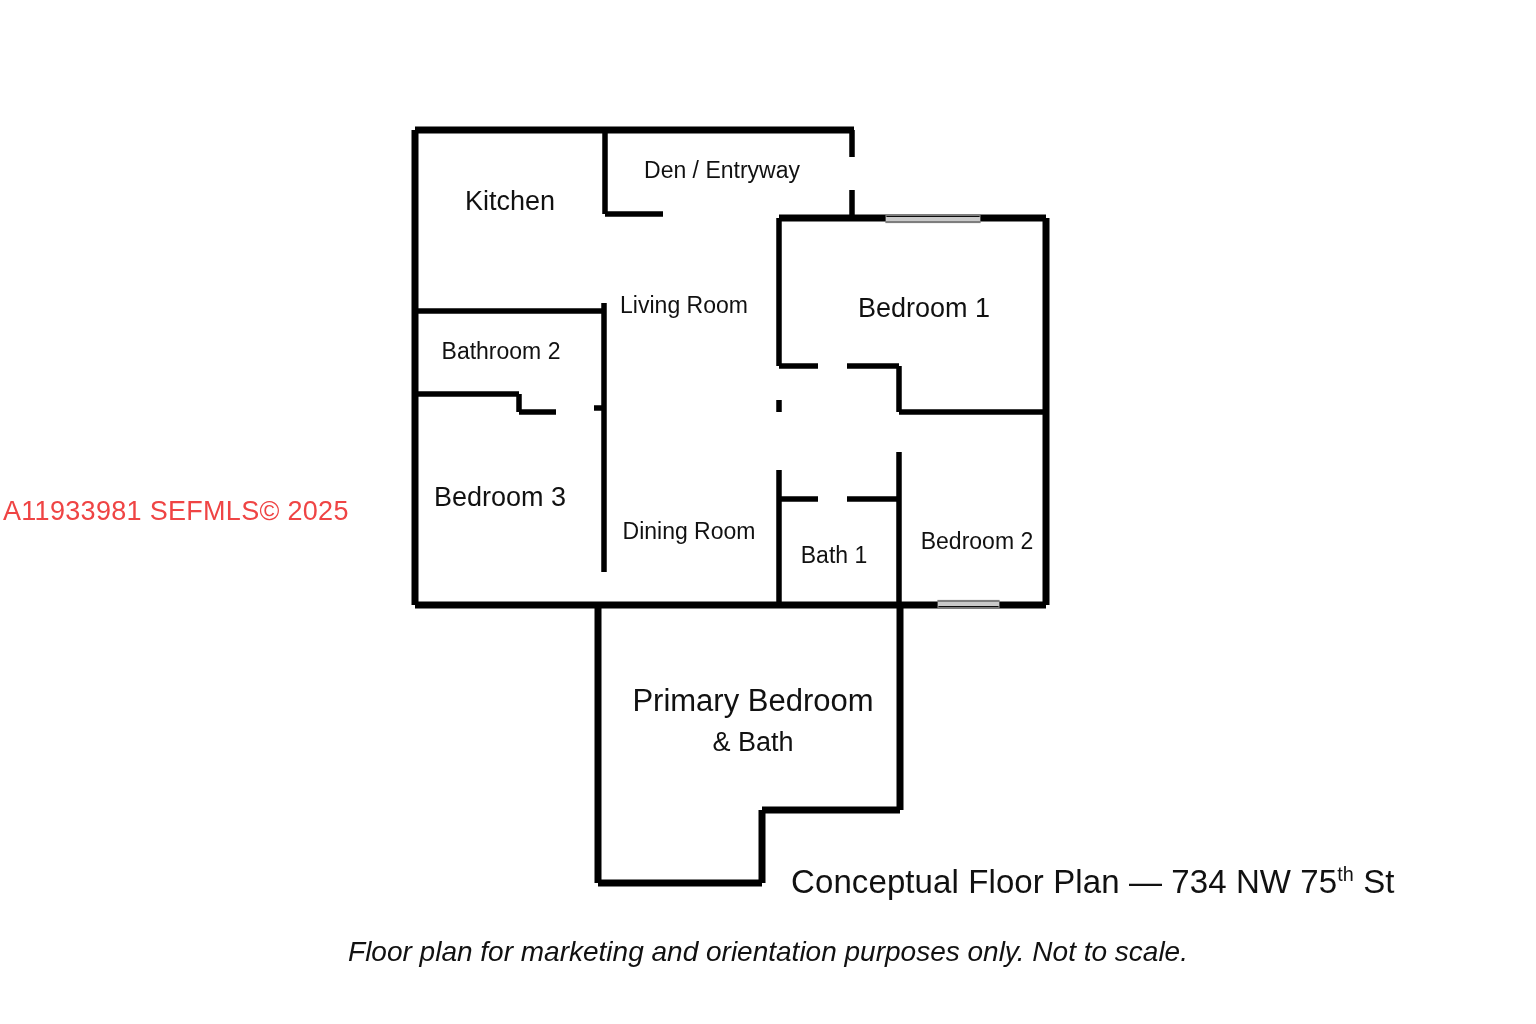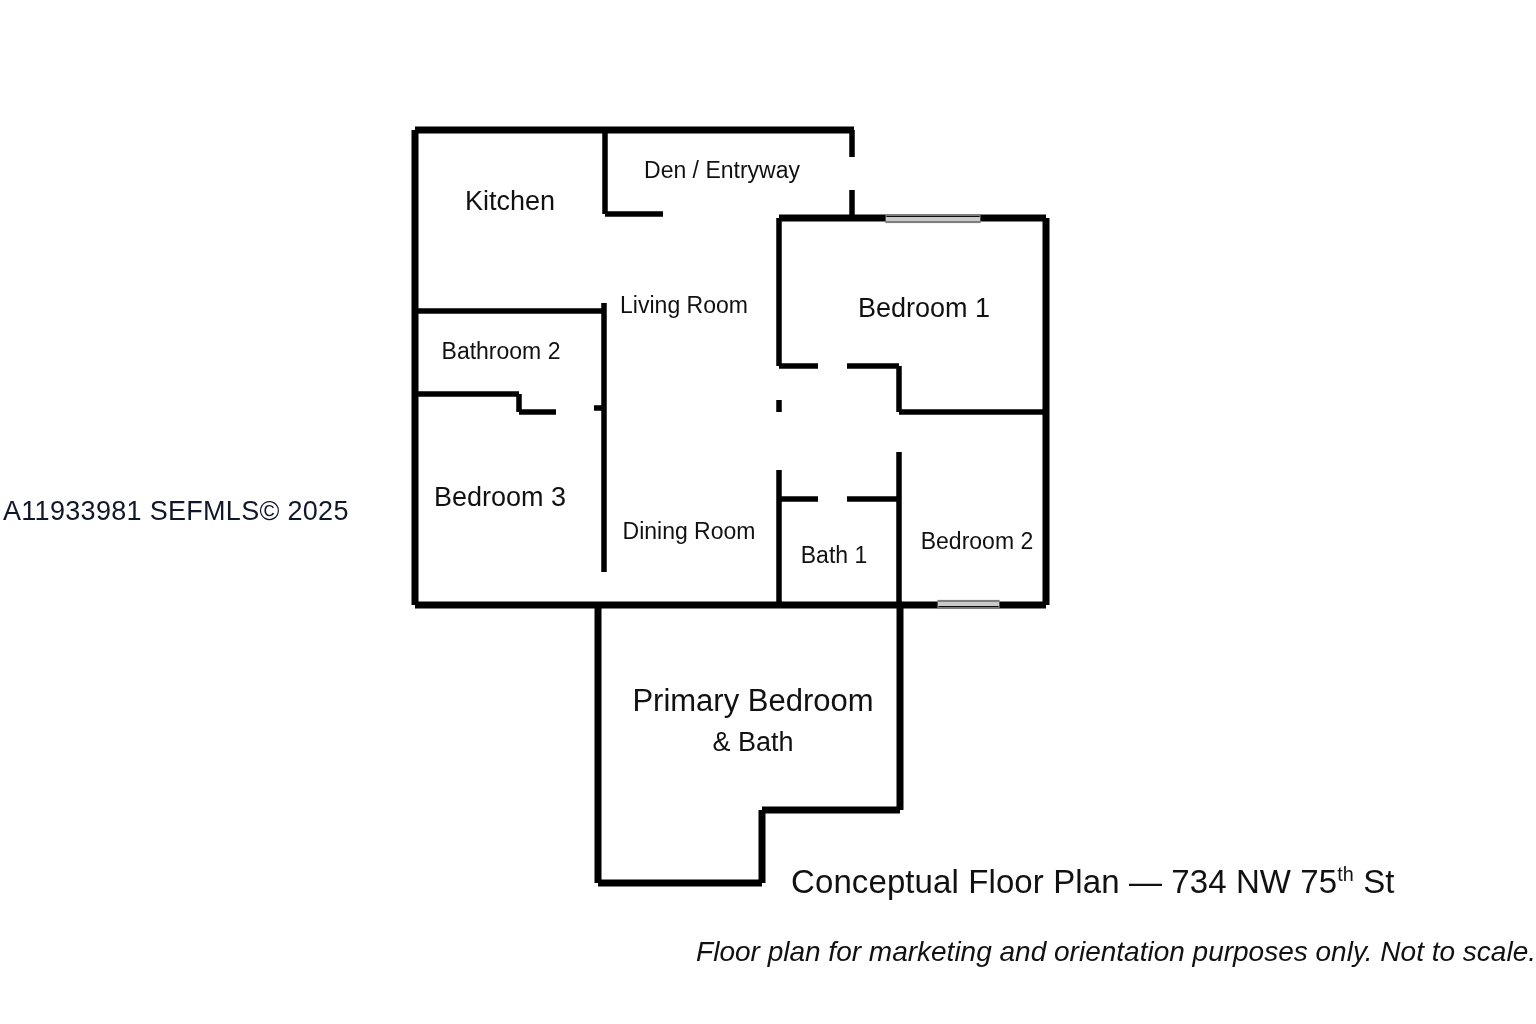--- a/index.html
+++ b/index.html
@@ -62,21 +62,21 @@
   .lbl-lg { font-size: 27px; }
   .lbl-md { font-size: 23px; }
   .lbl-xl { font-size: 31px; }
 
   .watermark {
     position: absolute;
     left: 3px;
     top: 496px;
     font-family: "Liberation Sans", sans-serif;
     font-size: 27px;
-    color: #0f172a;
+    color: #ef4444;
     letter-spacing: 0.3px;
     white-space: nowrap;
     user-select: none;
   }
   .plan-title {
     position: absolute;
     left: 783px;
     top: 863px;
     font-family: "Liberation Sans", sans-serif;
     font-size: 33px;
@@ -88,21 +88,21 @@
   .plan-title sup {
     font-size: 0.6em;
     vertical-align: super;
     line-height: 0;
   }
   .plan-disclaimer {
     position: absolute;
     left: 0;
     top: 936px;
     width: 1536px;
-    text-align: right;
+    text-align: center;
     font-family: "Liberation Sans", sans-serif;
     font-style: italic;
     font-size: 28px;
     color: #111111;
     white-space: nowrap;
   }
 </style>
 </head>
 <body>
 

